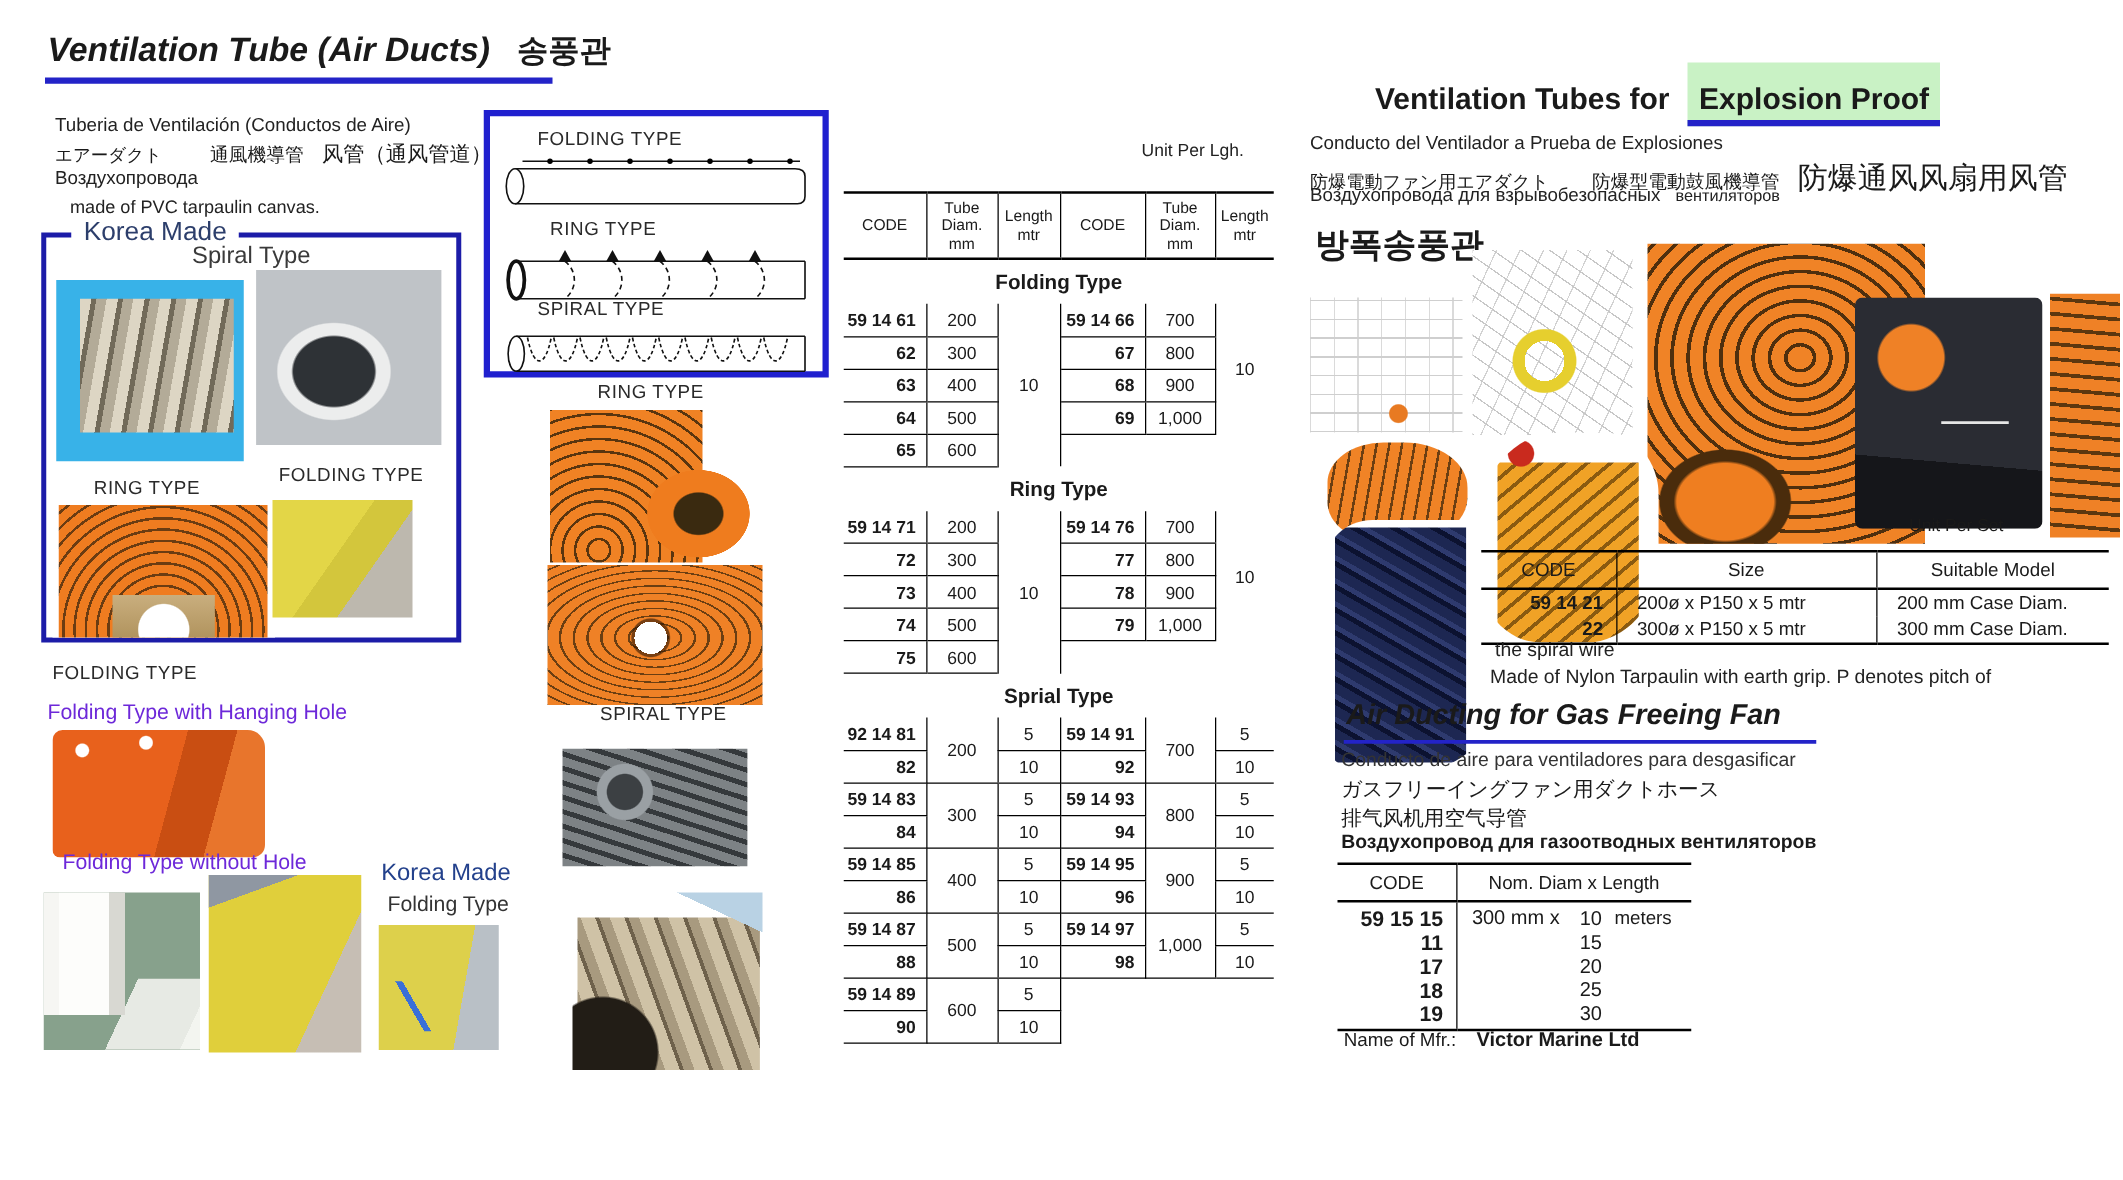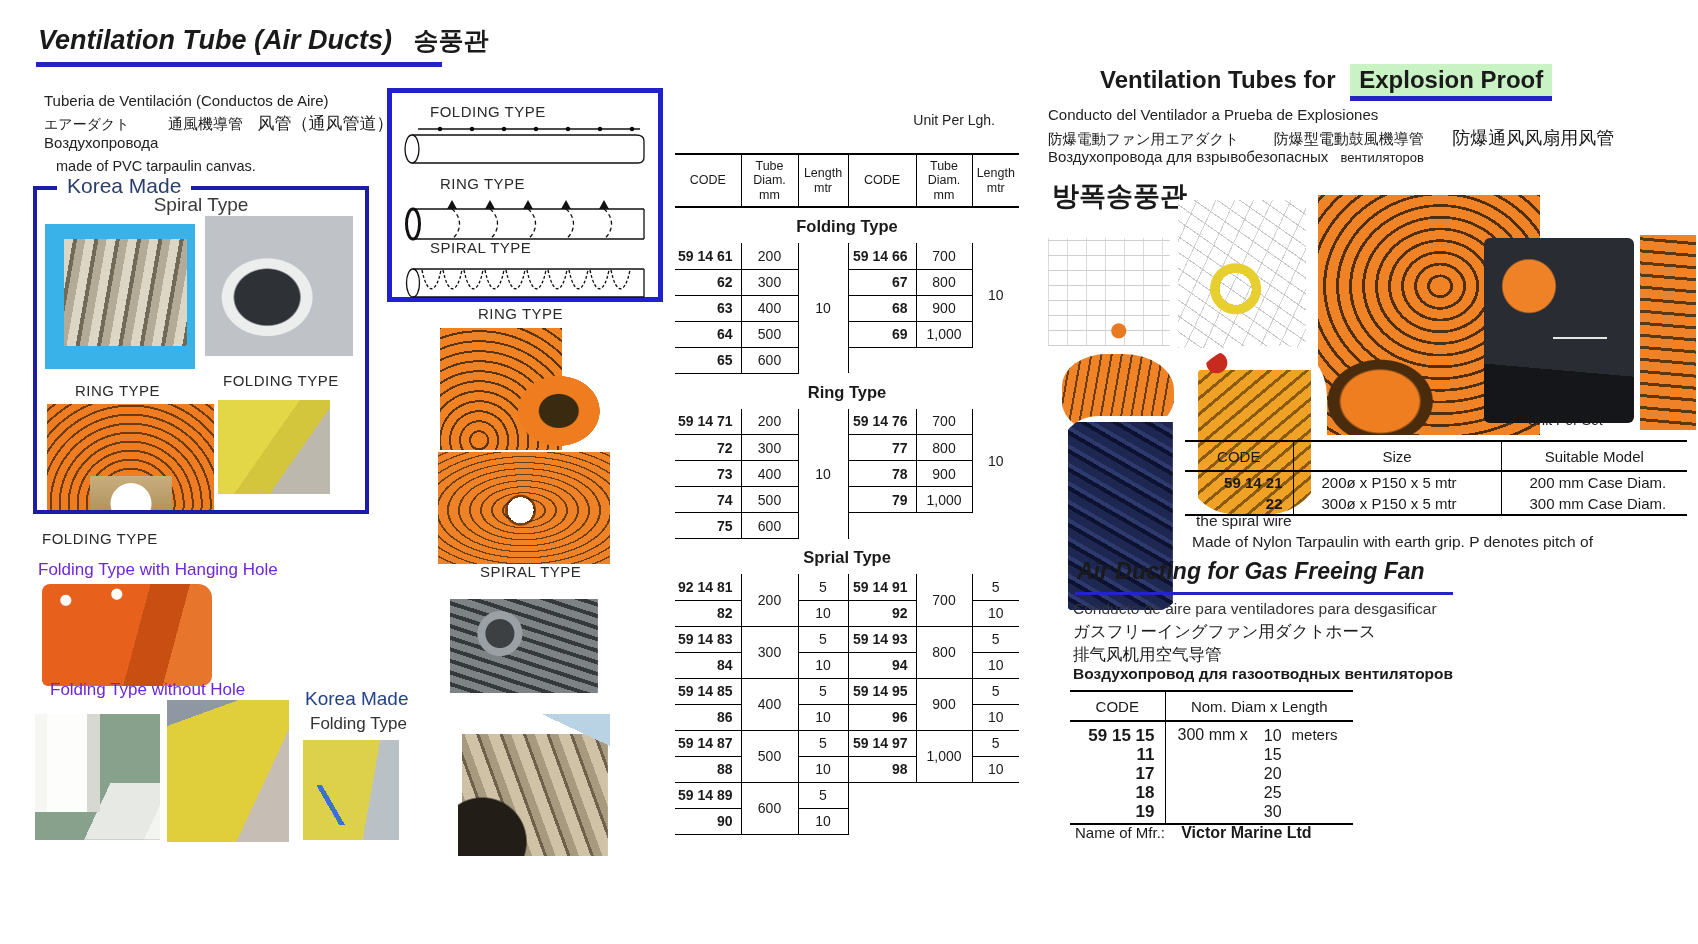--- a/index.html
+++ b/index.html
@@ -49,38 +49,38 @@
              font-size: 12.5px; line-height: 1.15; padding: 4px 0; height: 46px; }
   .vl { border-left: 1px solid #000; }
   .vr { border-right: 1px solid #000; }
   .hb { border-bottom: 1px solid #000; }
   .ct .code { text-align: right; padding-right: 8px; font-weight: bold; }
   .ct .diam, .ct .len { text-align: center; }
   .sec-title { text-align: center; font-weight: bold; font-size: 16.5px; margin: 9px 0 7px; }
 
   
   .ep-title { font-size: 24px; font-weight: bold; white-space: nowrap; }
-  .ep-title .hl { background: #c9f2c5; padding: 2px 9px 3px; margin-left: 8px;
+  .ep-title .hl { background: #c9f2c5; padding: 16px 9px 3px; margin-left: 8px;
                   border-bottom: 5px solid #2323c8; }
   .r-sub { font-size: 15px; color: #222; }
   .r-cjk .ja { font-size: 14.5px; }
   .r-cjk .zht { font-size: 15px; margin-left: 30px; }
-  .r-cjk .zhs { font-size: 18px; margin-left: 24px; }
+  .r-cjk .zhs { font-size: 24px; margin-left: 10px; }
   .r-ru .small { font-size: 13px; margin-left: 8px; }
   .kr-head { font-size: 27px; font-weight: bold; }
   .unit-set { width: 250px; text-align: center; font-size: 14px; }
 
   table.ept { border-collapse: collapse; table-layout: fixed; }
   .ept td { overflow: hidden; }
   .ept .ehdr td { border-top: 2px solid #000; border-bottom: 2px solid #000; text-align: center;
                   font-size: 15px; height: 30px; }
   .ept .erow td { font-size: 15px; height: 22px; }
   .ept .elast td { border-bottom: 2px solid #000; }
   .ept .ecode { text-align: right; padding-right: 10px; font-weight: bold; }
-  .ept .esize, .ept .emodel { padding-left: 28px; margin-top: 39px; }
+  .ept .esize, .ept .emodel { padding-left: 16px; margin-top: 39px; }
 
   .ep-note { font-size: 15.5px; color: #222; line-height: 21px; }
 
   .gas-title { font-size: 23px; font-weight: bold; font-style: italic; white-space: nowrap;
                display: inline-block; border-bottom: 3px solid #2323c8; padding: 0 28px 7px 2px; }
   .g-es { font-size: 15.5px; color: #333; }
   .g-ja { font-size: 16.5px; }
   .g-zh { font-size: 16.5px; }
   .g-ru { font-size: 15.5px; font-weight: bold; }
 

